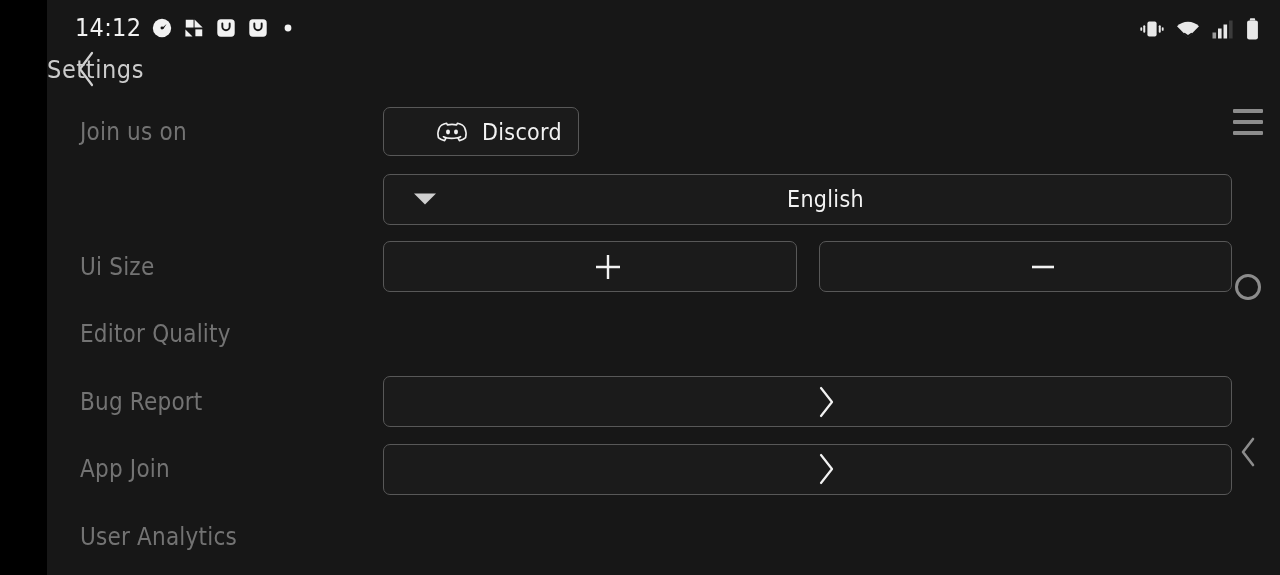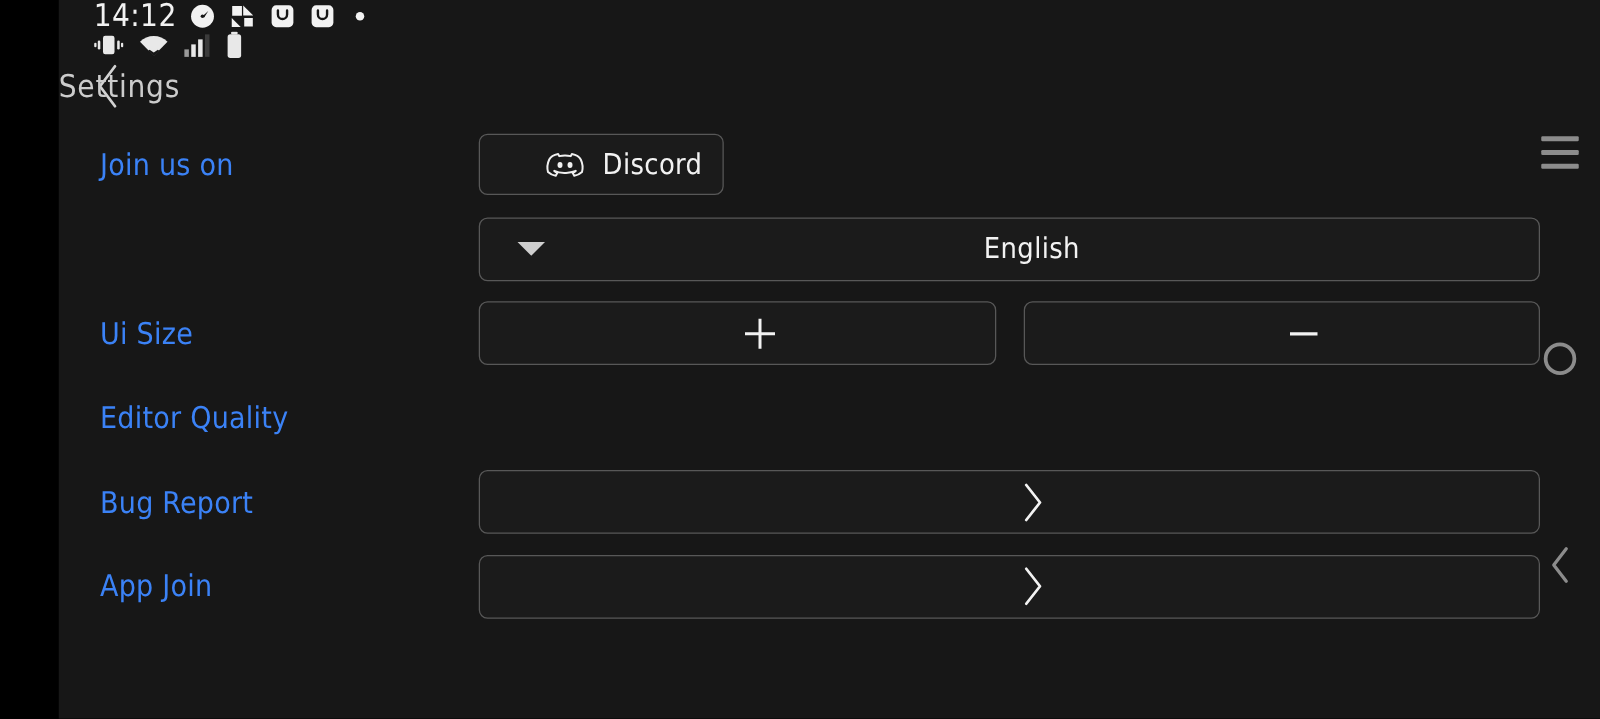--- a/index.html
+++ b/index.html
@@ -24,23 +24,22 @@
   #app {
     position: absolute; left: 47px; top: 0;
     width: 1233px; height: 575px;
     background: #171717;
   }
 
   
   #statusbar {
     position: absolute; left: 0; top: 0;
     width: 1233px; height: 40px;
-    display: flex; align-items: flex-start;
+    display: flex; align-items: flex-end;
     padding: 0 20px 0 28px;
-    flex-direction: column;
   }
   #status-left { display: flex; align-items: center; gap: 10px; }
   #clock {
     color: #f2f2f2; font-size: 25px; font-weight: 500;
     letter-spacing: 0.3px; line-height: 1;
   }
   .sicon { display: inline-flex; align-items: center; }
   #status-spacer { flex: 1; }
   #status-right { display: flex; align-items: center; gap: 12px; }
 
@@ -68,21 +67,21 @@
     position: absolute; left: 0; top: 98px;
     width: 1233px;
   }
   .row {
     position: relative;
     height: 67.5px;
     display: flex; align-items: center;
   }
   .row-label {
     position: absolute; left: 33px;
-    color: #3b82f6;
+    color: #737373;
     font-size: 24px; font-weight: 400;
     letter-spacing: 0.2px;
     white-space: nowrap;
   }
   .controls {
     position: absolute; left: 336px; right: 48px;
     display: flex; align-items: center; gap: 22px;
   }
   .ctl {
     position: relative;
@@ -314,20 +313,21 @@
             <span class="chev-glyph">
               <svg width="20" height="34" viewBox="0 0 20 34">
                 <path d="M5 3 L16 17 L5 31" fill="none" stroke="#f2f2f2" stroke-width="2.2" stroke-linecap="round" stroke-linejoin="round"></path>
               </svg>
             </span>
           </div>
         </div>
       </div>
 
       <div class="row">
+        <div class="row-label">User Analytics</div>
       </div>
 
     </div>
 
     <div id="nav-right">
       <div class="nav-btn" id="nav-menu">
         <span id="hb-stack">
           <span class="hb-line"></span>
           <span class="hb-line"></span>
           <span class="hb-line"></span>

